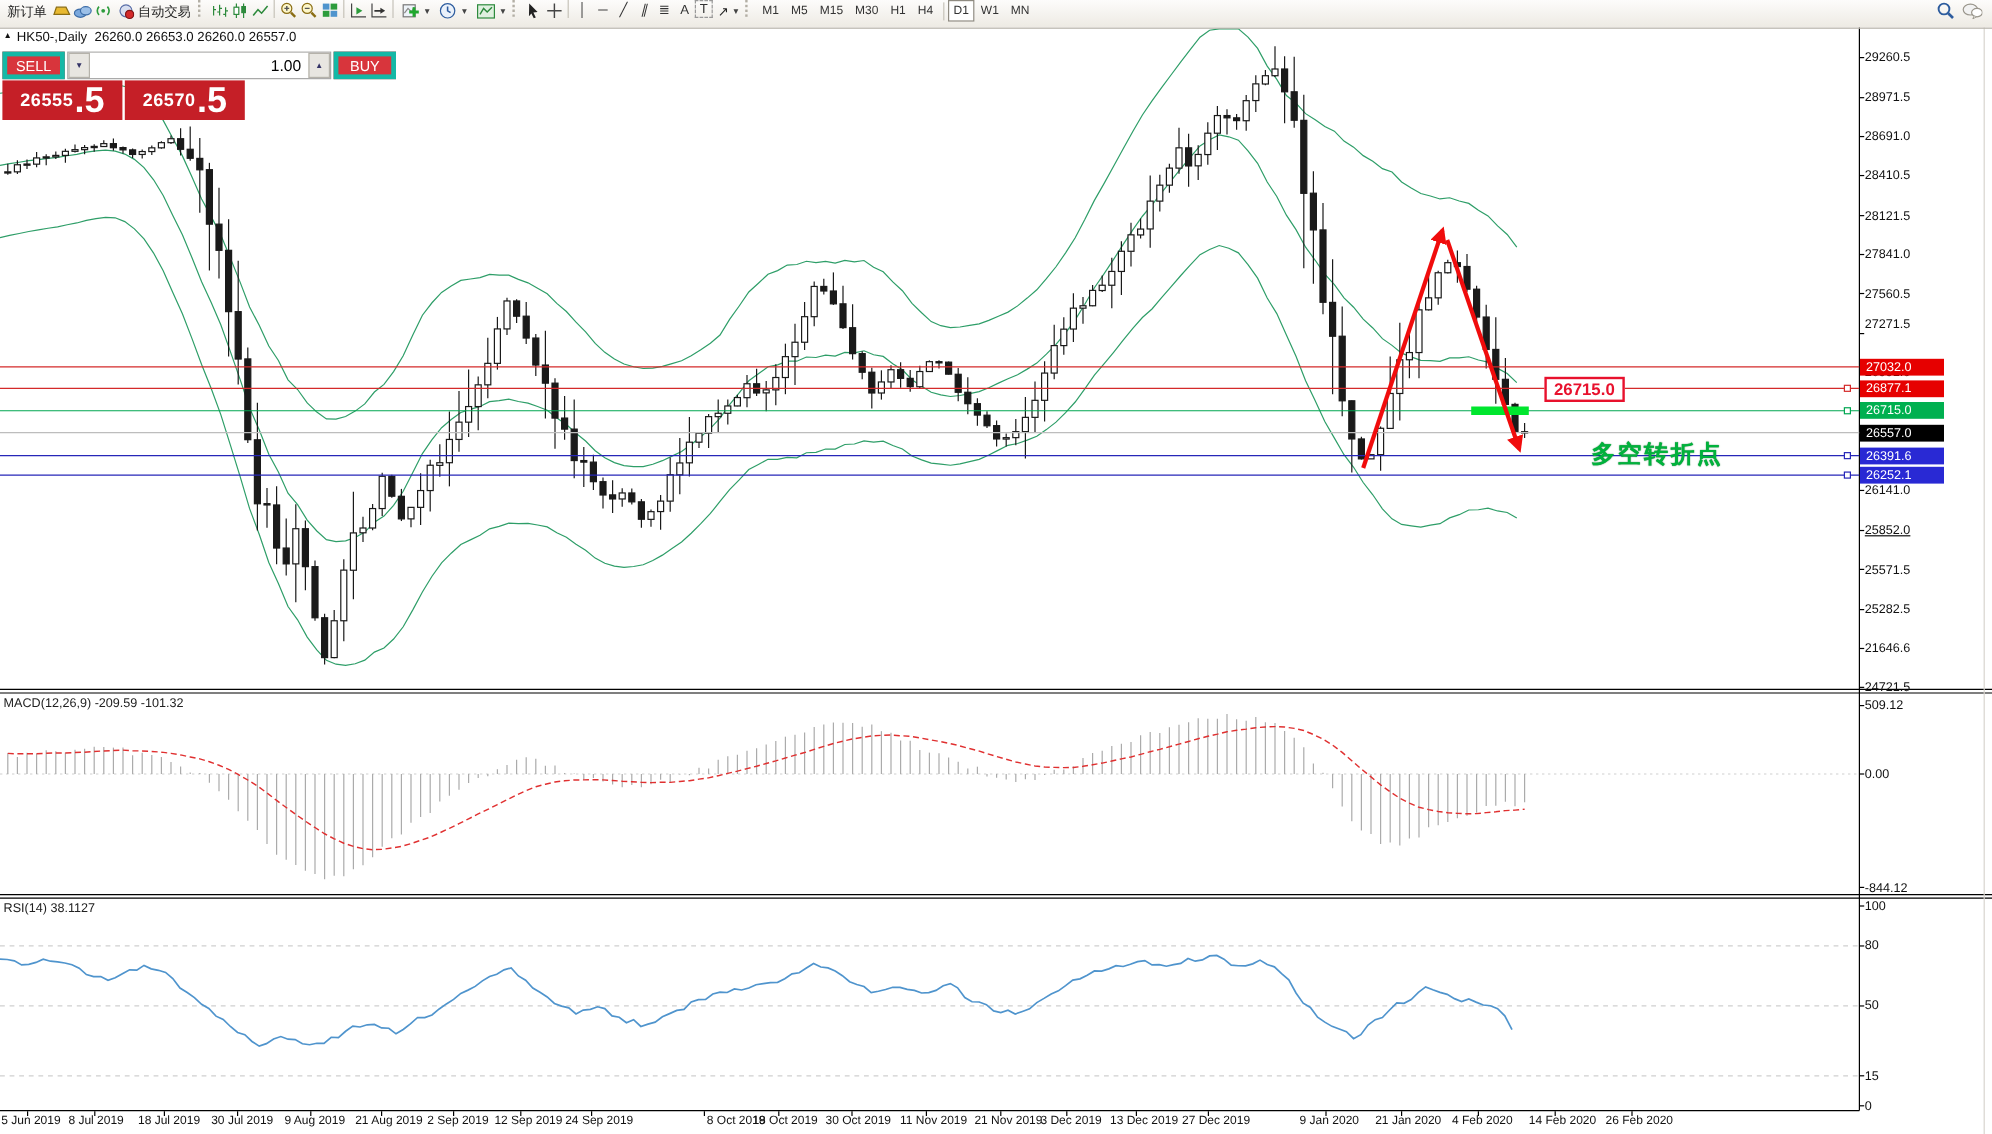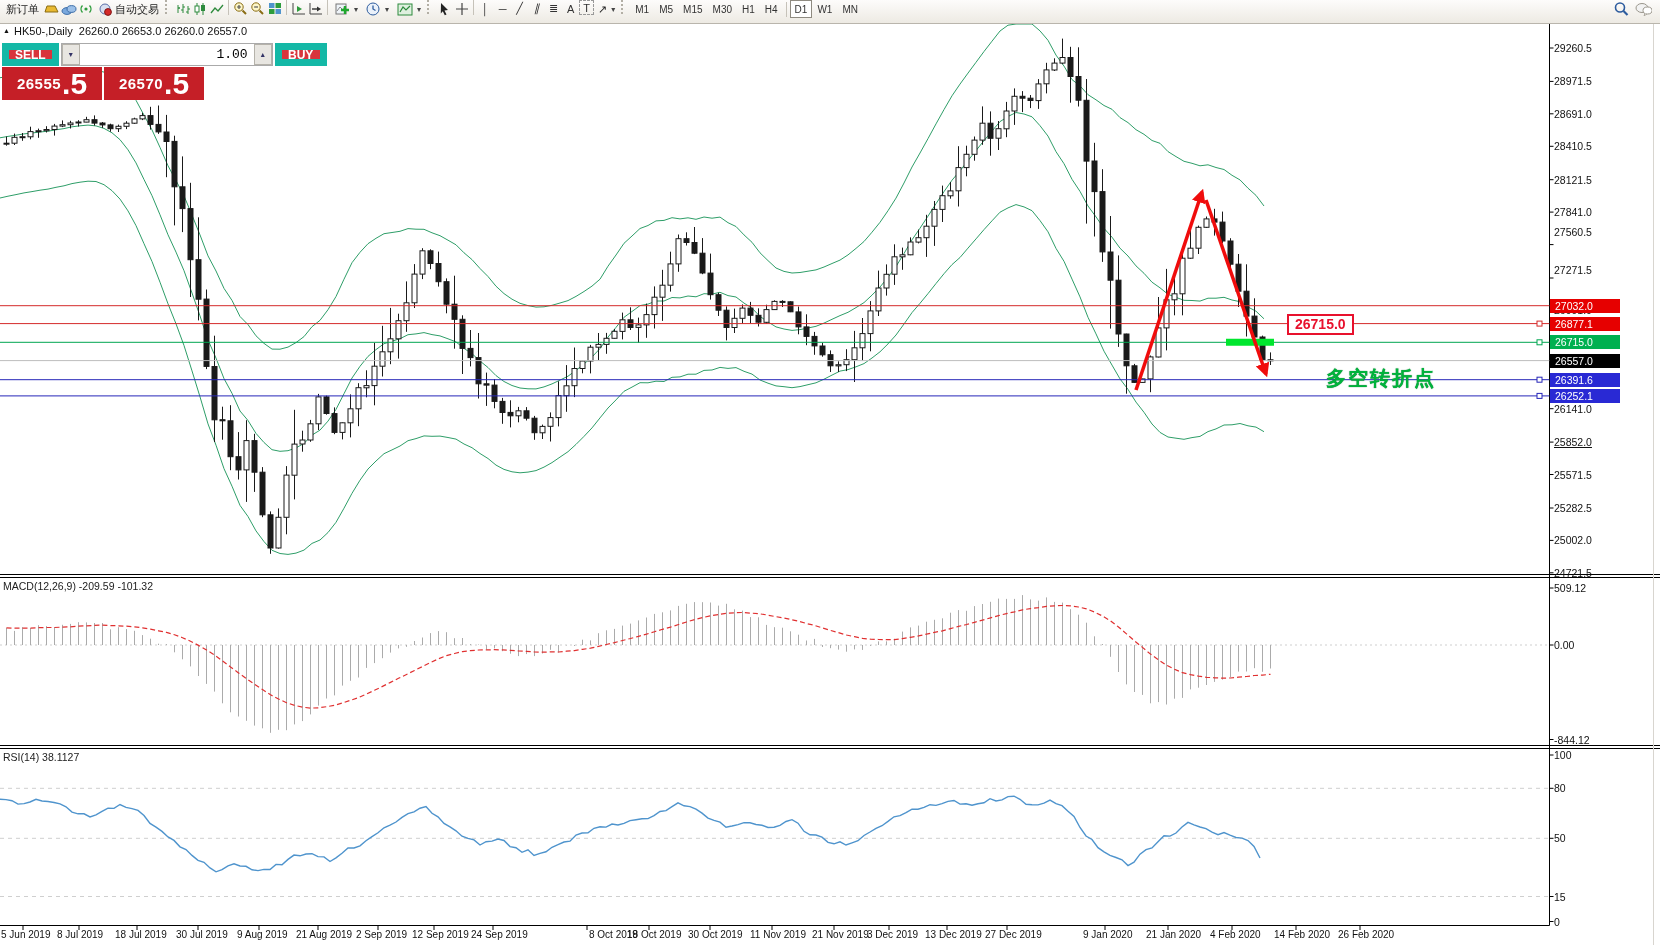--- a/index.html
+++ b/index.html
@@ -20,27 +20,27 @@
   .tb-right{margin-left:auto;display:inline-flex;align-items:center;gap:6px;padding-right:6px;}
   .caret{font-size:8px;color:#444;margin-left:1px;}
   
   #chartsvg{position:absolute;left:0;top:0;z-index:1;}
   .ov{position:absolute;z-index:10;}
   .chart-title{left:14px;top:25px;font-size:11px;color:#111;white-space:nowrap;}
   .title-mark{position:absolute;left:3px;top:27px;font-size:7px;color:#111;}
   
   .trade-panel{left:2px;top:43px;width:202px;z-index:20;}
   .tp-top{display:flex;height:23px;gap:2px;}
-  .tp-sell,.tp-buy{flex:0 0 52px;background:#d8353c;color:#fff;border:7px solid #14b8a6;
-     font-size:12px;font-weight:bold;display:flex;align-items:center;justify-content:center;}
+  .tp-sell,.tp-buy{flex:0 0 52px;background:#d8353c;color:#fff;border:4px solid #14b8a6;
+     font-size:12px;font-weight:normal;display:flex;align-items:center;justify-content:center;}
   .tp-vol{flex:1;display:flex;background:#f0eeea;border:1px solid #aaa;}
   .tp-spin{flex:0 0 16px;background:#e8e6e1;border:1px solid #b5b2aa;color:#336;
      font-size:8px;display:flex;align-items:center;justify-content:center;}
   .tp-input{flex:1;border:none;outline:none;background:#fff;font-size:13px;text-align:right;
-     padding:0 6px 0 0;font-family:Liberation Mono, monospace;min-width:0;}
+     padding:0 6px 0 0;font-family:Liberation Sans, sans-serif;min-width:0;}
   .tp-prices{display:flex;gap:2px;margin-top:1px;height:33px;}
   .tp-price{flex:1;background:#c51f27;color:#fff;display:flex;align-items:center;justify-content:center;}
   .tp-main{font-size:15px;font-weight:bold;letter-spacing:.5px;}
   .tp-frac{font-size:30px;font-weight:bold;line-height:26px;margin-left:1px;}
   
   .axlbl{position:absolute;left:1554px;font-size:10.5px;color:#111;height:12px;line-height:12px;z-index:5;white-space:nowrap;}
   .tag{position:absolute;left:1550px;width:70px;height:14px;font-size:10.5px;line-height:14px;
      color:#fff;padding-left:5px;box-sizing:border-box;z-index:12;white-space:nowrap;}
   .dlbl{position:absolute;top:929px;font-size:10px;color:#111;z-index:5;white-space:nowrap;}
   .indlbl{position:absolute;font-size:10.5px;color:#222;z-index:8;white-space:nowrap;}
@@ -831,28 +831,28 @@
 <div class="ov callout">26715.0</div>
 <div class="ov turning">多空转折点</div>
 
 <div id="gen-labels">
     <div class="axlbl" style="top: 42px;">29260.5</div>
     <div class="axlbl" style="top: 75px;">28971.5</div>
     <div class="axlbl" style="top: 108px;">28691.0</div>
     <div class="axlbl" style="top: 140px;">28410.5</div>
     <div class="axlbl" style="top: 174px;">28121.5</div>
     <div class="axlbl" style="top: 206px;">27841.0</div>
-    <div class="axlbl" style="top: 226px;">27560.5</div>
+    <div class="axlbl" style="top: 239px;">27560.5</div>
     <div class="axlbl" style="top: 264px;">27271.5</div>
     <div class="axlbl" style="top: 304px;">26991.0</div>
     <div class="axlbl" style="top: 403px;">26141.0</div>
     <div class="axlbl" style="top: 436px; text-decoration: underline;">25852.0</div>
     <div class="axlbl" style="top: 469px;">25571.5</div>
     <div class="axlbl" style="top: 502px;">25282.5</div>
-    <div class="axlbl" style="top: 534px;">25002.0</div>
+    <div class="axlbl" style="top: 534px;">21646.6</div>
     <div class="axlbl" style="top: 567px;">24721.5</div>
     <div class="tag" style="top: 299px; background: rgb(230, 0, 0);">27032.0</div>
     <div class="tag" style="top: 317px; background: rgb(230, 0, 0);">26877.1</div>
     <div class="tag" style="top: 335px; background: rgb(0, 176, 80);">26715.0</div>
     <div class="tag" style="top: 354px; background: rgb(0, 0, 0);">26557.0</div>
     <div class="tag" style="top: 373px; background: rgb(41, 41, 212);">26391.6</div>
     <div class="tag" style="top: 389px; background: rgb(41, 41, 212);">26252.1</div>
     <div class="axlbl" style="top: 582px;">509.12</div>
     <div class="axlbl" style="top: 639px;">0.00</div>
     <div class="axlbl" style="top: 734px;">-844.12</div>

